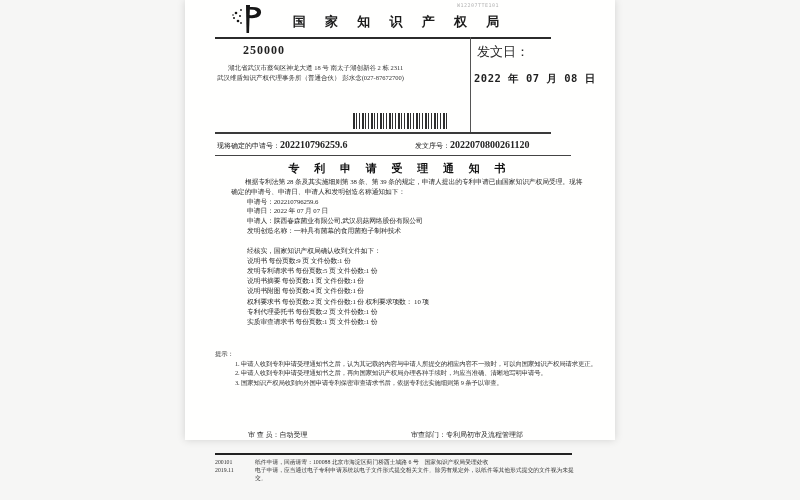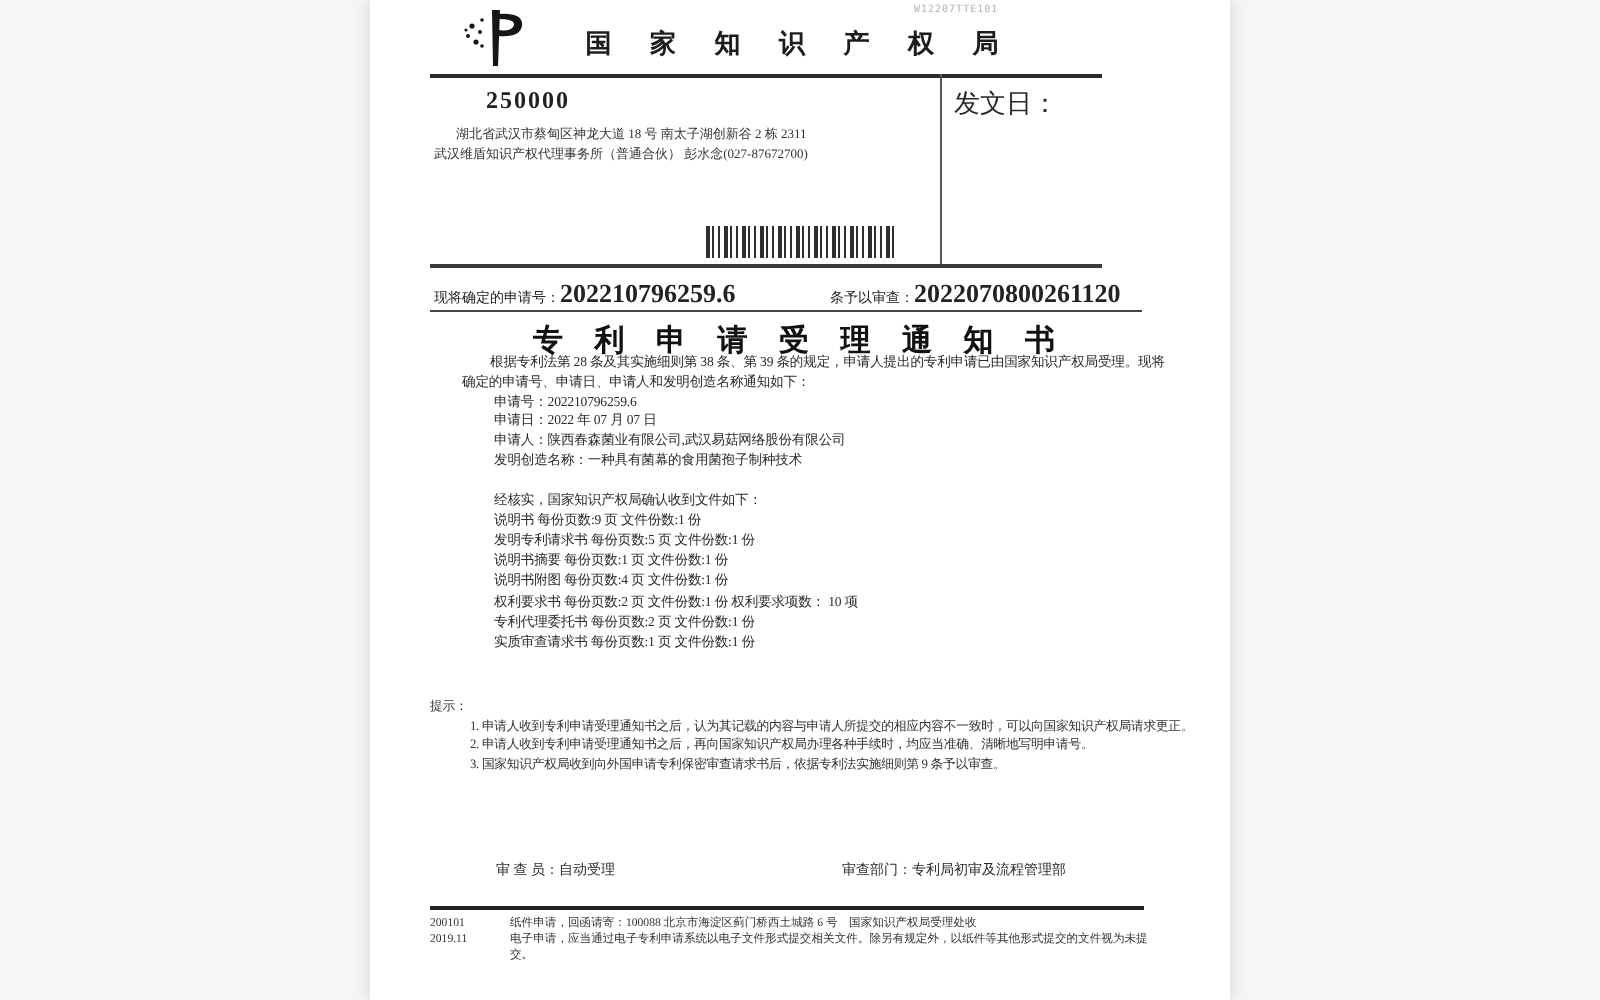--- a/index.html
+++ b/index.html
@@ -1,18 +1,18 @@
 <!DOCTYPE html>
 <html><head>
 <meta charset="utf-8">
 <style>
   * { margin:0; padding:0; box-sizing:border-box; }
   html,body { width:800px; height:500px; overflow:hidden; }
   body { background:#f6f6f5; font-family:"Liberation Serif","DejaVu Serif",serif; color:#222; }
-  .page { position:absolute; left:185px; top:0; width:430px; height:500px; background:#fffffe;
+  .page { position:absolute; left:185px; top:0; width:430px; height:440px; background:#fffffe;
           box-shadow:0 0 8px rgba(0,0,0,.15); }
 
   
   .logo { position:absolute; left:44px; top:4px; }
   .agency-title { position:absolute; left:0; top:13px; width:430px; text-align:center;
                   font-size:13px; font-weight:bold; letter-spacing:8px; color:#1c1c1c; }
   .top-code { position:absolute; left:272px; top:2px; font-size:5px; color:#b3b3b3;
               letter-spacing:.5px; font-family:"DejaVu Sans Mono",monospace; }
   .rule-header { position:absolute; left:30px; top:37px; width:336px; height:2px; background:#2b2b2b; }
   .v-divider { position:absolute; left:285px; top:37px; width:1px; height:96px; background:#555; }
@@ -24,44 +24,44 @@
   .barcode { position:absolute; left:168px; top:113px; width:96px; height:16px;
              background:repeating-linear-gradient(to right,#2e2e2e 0 2px,#fff 2px 3px,#2e2e2e 3px 4px,#fff 4px 6px,#2e2e2e 6px 7px,#fff 7px 9px); }
 
   
   .dispatch-label { position:absolute; left:292px; top:43px; font-size:13px; color:#2a2a2a; }
   .dispatch-date { position:absolute; left:289px; top:72px; font-size:10.5px; font-weight:bold;
                    font-family:"DejaVu Sans Mono",monospace; letter-spacing:.5px; color:#1f1f1f; }
 
   .rule-2 { position:absolute; left:30px; top:132px; width:336px; height:2px; background:#3a3a3a; }
   .ref-row { position:absolute; left:32px; top:139px; width:368px; font-size:7px; }
-  .ref-row b { font-size:13px;margin-top:25px; }
+  .ref-row b { font-size:10px;margin-top:25px; }
   .ref-serial { position:absolute; left:198px; top:0; }
   .rule-3 { position:absolute; left:30px; top:155px; width:356px; height:1px; background:#444; }
 
   .doc-title { position:absolute; left:0; top:161px; width:430px; text-align:center;
-               font-size:15px; font-weight:bold; letter-spacing:6px; color:#111; }
+               font-size:11px; font-weight:bold; letter-spacing:6px; color:#111; }
 
   
   .body-block { position:absolute; left:46px; top:177px; width:352px; font-size:6.8px;
                 line-height:9.8px; letter-spacing:-.1px; color:#2a2a2a; }
   .intro { text-indent:14px; }
   .field-line { padding-left:16px; }
   .confirm-line { padding-left:16px; margin-top:10px; }
   .doc-line { padding-left:16px; line-height:10.3px; }
 
   
   .notes { position:absolute; left:30px; top:349px; width:382px; font-size:6.4px;
            line-height:9.5px; letter-spacing:-.15px; color:#333; }
   .note-item { text-indent:20px; }
 
   
   .signoff { position:absolute; left:0; top:430px; width:430px; font-size:7px; color:#2a2a2a; }
   .examiner { position:absolute; left:63px; top:0;font-family:Liberation Serif, serif; }
-  .department { position:absolute; left:236px; top:0; }
+  .department { position:absolute; left:226px; top:0; }
 
   
   .rule-footer { position:absolute; left:30px; top:453px; width:357px; height:2px; background:#222; }
   .footer { position:absolute; left:30px; top:458px; width:370px; font-size:5.8px;
             line-height:8px; color:#333; }
   .footer-row { display:flex; }
   .footer-code { width:40px; flex:0 0 40px; }
   .footer-text { flex:1; }
 </style>
 </head>
@@ -88,26 +88,27 @@
   <div class="v-divider"></div>
 
   <div class="postal">250000</div>
   <div class="address">
     <div class="line1">湖北省武汉市蔡甸区神龙大道 18 号 南太子湖创新谷 2 栋 2311</div>
     <div class="line2">武汉维盾知识产权代理事务所（普通合伙） 彭水念(027-87672700)</div>
   </div>
   <div class="barcode"></div>
 
   <div class="dispatch-label">发文日：</div>
+  <div class="dispatch-date">2022 年 07 月 08 日</div>
 
   <div class="rule-2"></div>
 
   <div class="ref-row">
     <span>现将确定的申请号：</span><b>202210796259.6</b>
-    <span class="ref-serial"><span>条予以审查：</span><b>2022070800261120</b></span>
+    <span class="ref-serial"><span>发文序号：</span><b>2022070800261120</b></span>
   </div>
   <div class="rule-3"></div>
 
   <div class="doc-title">专 利 申 请 受 理 通 知 书</div>
 
   <div class="body-block">
     <p class="intro">根据专利法第 28 条及其实施细则第 38 条、第 39 条的规定，申请人提出的专利申请已由国家知识产权局受理。现将确定的申请号、申请日、申请人和发明创造名称通知如下：</p>
     <div class="field-line">申请号：202210796259.6</div>
     <div class="field-line">申请日：2022 年 07 月 07 日</div>
     <div class="field-line">申请人：陕西春森菌业有限公司,武汉易菇网络股份有限公司</div>

